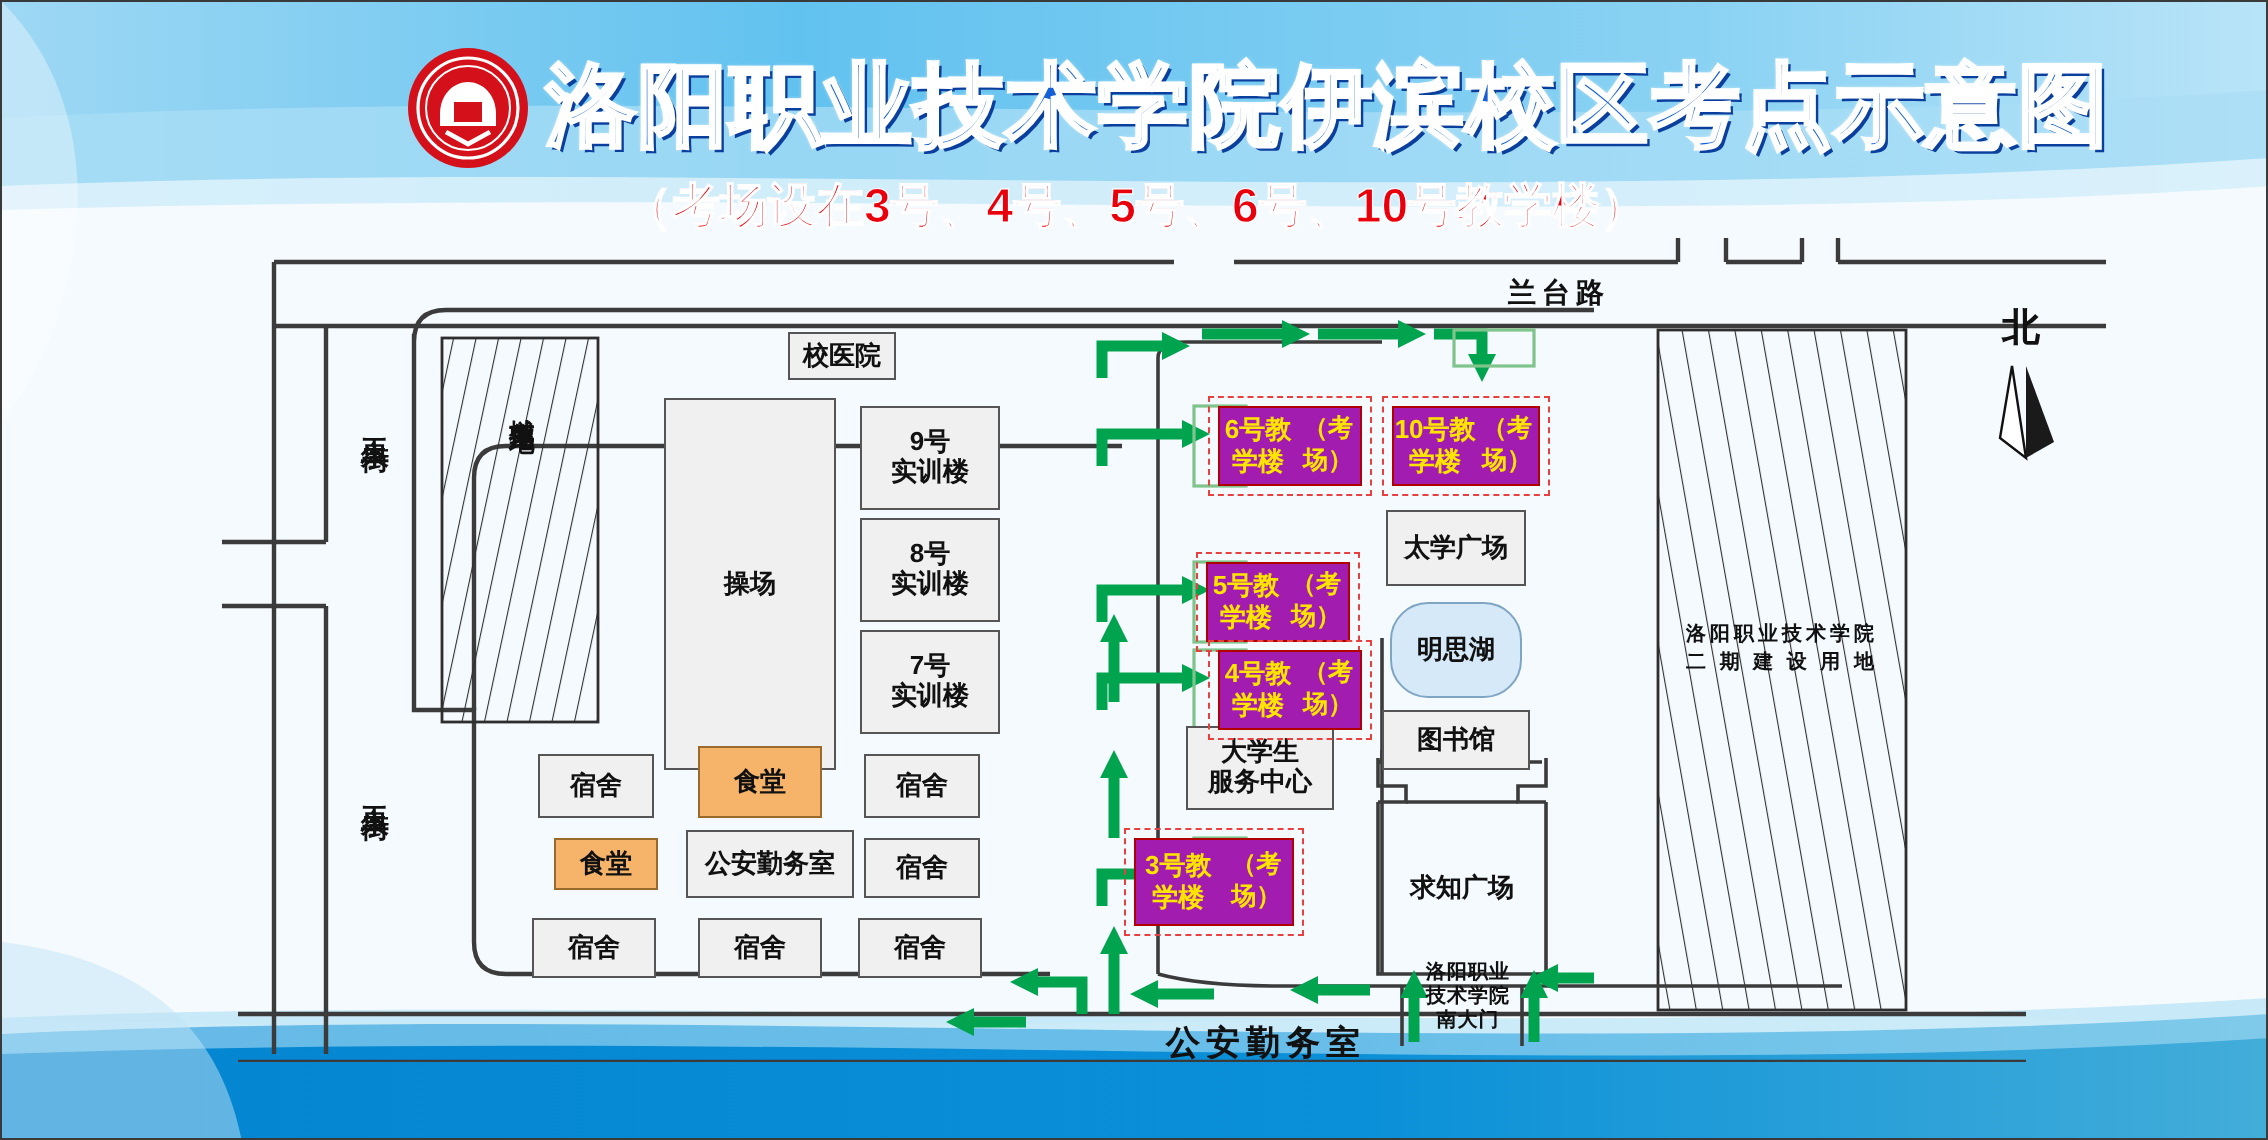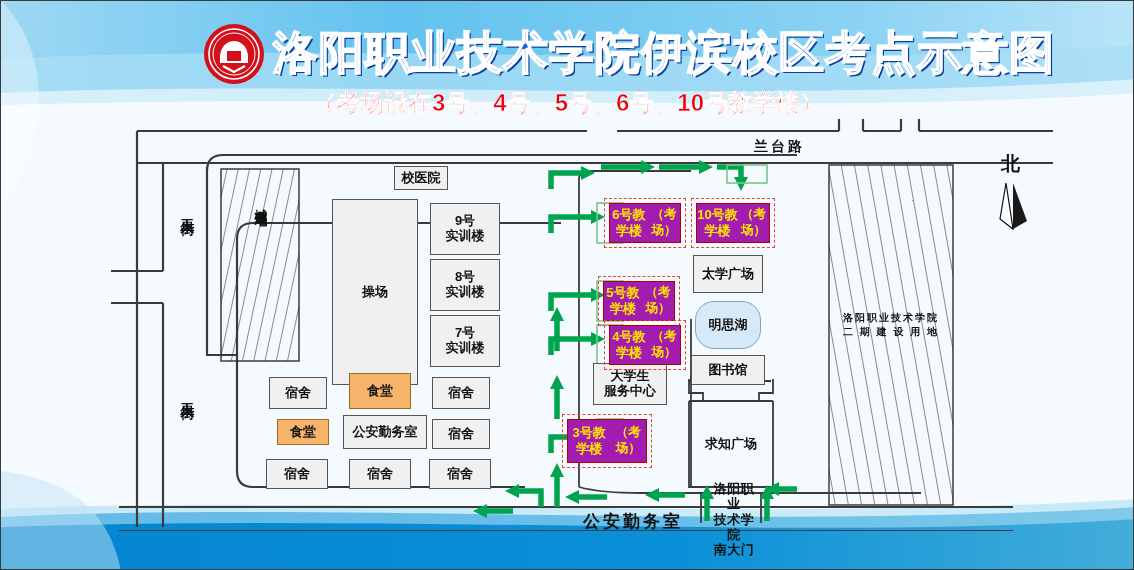--- a/index.html
+++ b/index.html
@@ -43,21 +43,21 @@
         border:1px solid #b00000;color:#ffe400;font-weight:bold;font-size:13px;
         display:flex;flex-direction:row;align-items:center;justify-content:center;
         line-height:1.25;text-align:center;}
   .exam .l2{font-size:12.5px;}
 
   
   .vlabel{position:absolute;writing-mode:vertical-rl;text-orientation:upright;
           font-weight:bold;color:#111;letter-spacing:2px;font-size:14px;}
   .hlabel{position:absolute;font-weight:bold;color:#111;font-size:14px;
           letter-spacing:3px;white-space:nowrap;}
-  .tiny{position:absolute;font-weight:bold;color:#111;font-size:13px;
+  .tiny{position:absolute;font-weight:bold;color:#111;font-size:10px;
         line-height:1.18;text-align:center;letter-spacing:0.5px;}
   .hatch-label{position:absolute;font-weight:bold;color:#111;font-size:10px;
                line-height:1.35;text-align:center;letter-spacing:2px;white-space:nowrap;}
   .north{position:absolute;font-weight:bold;font-size:19px;color:#111;}
 </style>
 </head>
 <body>
 
 <div id="stage">
 

